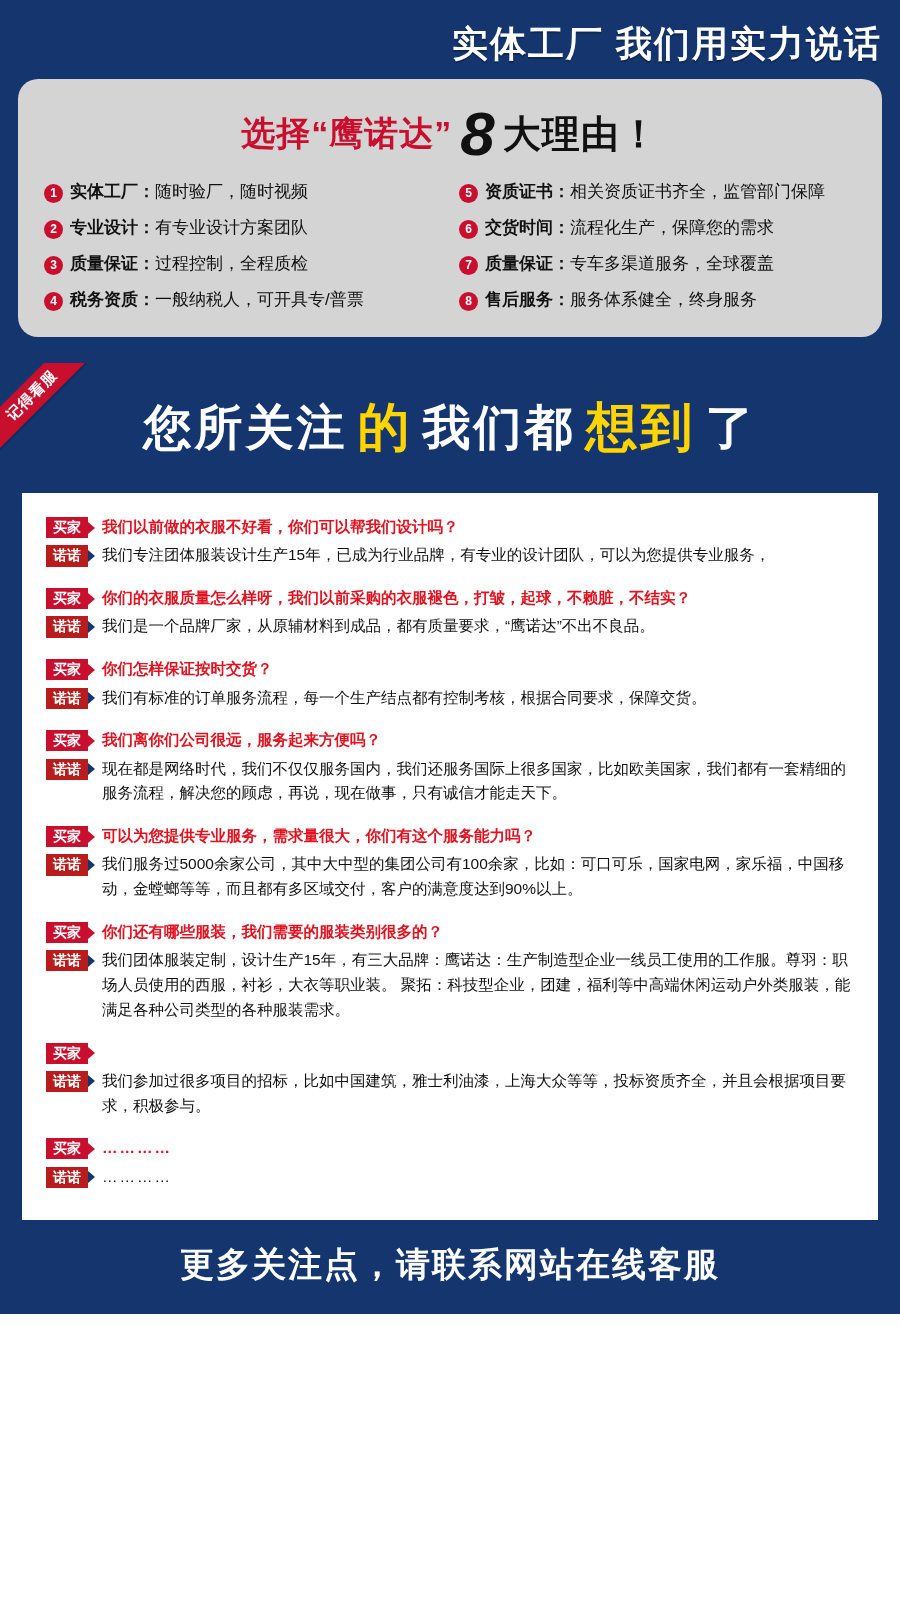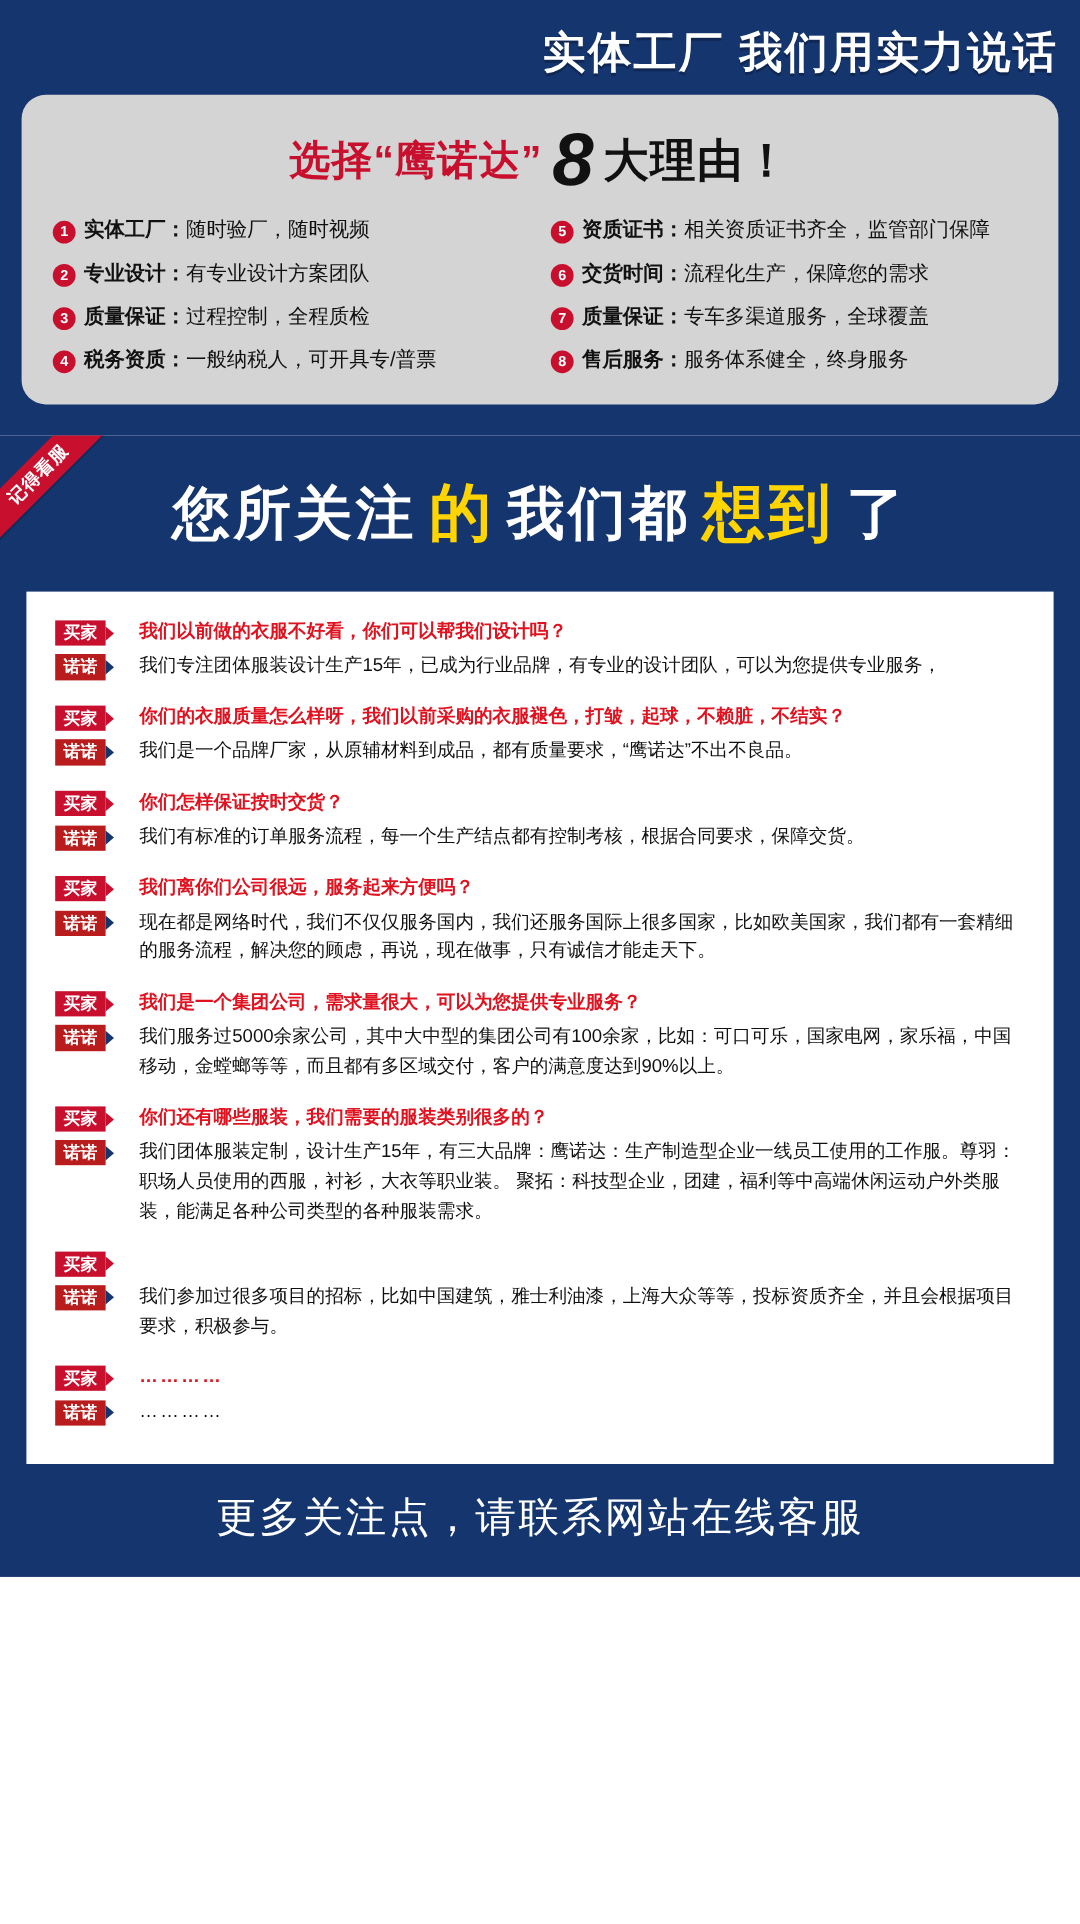--- a/index.html
+++ b/index.html
@@ -124,21 +124,21 @@
   .qh-white{color:#ffffff;font-size:48px;font-weight:bold;letter-spacing:3px;}
   .qh-yellow{color:#ffd400;font-size:52px;font-weight:bold;letter-spacing:3px;}
 
   .qa-card{
     background:#ffffff;
     margin:0 22px;
     padding:22px 24px 26px 24px;
     box-sizing:border-box;
   }
   .qa-item{margin-bottom:18px;}
-  .qa-line{display:flex;align-items:flex-start;gap:24px;margin-bottom:5px;}
+  .qa-line{display:flex;align-items:flex-start;gap:10px;margin-bottom:5px;}
   .tag{
     flex:0 0 auto;
     font-size:14px;
     font-weight:bold;
     color:#ffffff;
     padding:2px 7px 3px 7px;
     position:relative;
     margin-top:2px;
     line-height:1.15;
   }
@@ -169,21 +169,21 @@
     padding-left:4px;
   }
   .dots{letter-spacing:2px;}
 
   
   .sec-footer{
     background:#14356e;
     text-align:center;
     color:#ffffff;
     font-size:34px;
-    font-weight:normal;
+    font-weight:bold;
     letter-spacing:2px;
     padding:22px 0 26px 0;
   }
 </style>
 </head>
 <body>
 
 <div class="page">
 
   <section class="sec-reasons">
@@ -297,21 +297,21 @@
         </div>
         <div class="qa-line">
           <span class="tag nuo">诺诺</span>
           <span class="a-text">现在都是网络时代，我们不仅仅服务国内，我们还服务国际上很多国家，比如欧美国家，我们都有一套精细的服务流程，解决您的顾虑，再说，现在做事，只有诚信才能走天下。</span>
         </div>
       </div>
 
       <div class="qa-item">
         <div class="qa-line">
           <span class="tag buyer">买家</span>
-          <span class="q-text">我们是一个集团公司，需求量很大，可以为您提供专业服务？</span>
+          <span class="q-text">可以为您提供专业服务，需求量很大，你们有这个服务能力吗？</span>
         </div>
         <div class="qa-line">
           <span class="tag nuo">诺诺</span>
           <span class="a-text">我们服务过5000余家公司，其中大中型的集团公司有100余家，比如：可口可乐，国家电网，家乐福，中国移动，金螳螂等等，而且都有多区域交付，客户的满意度达到90%以上。</span>
         </div>
       </div>
 
       <div class="qa-item">
         <div class="qa-line">
           <span class="tag buyer">买家</span>

